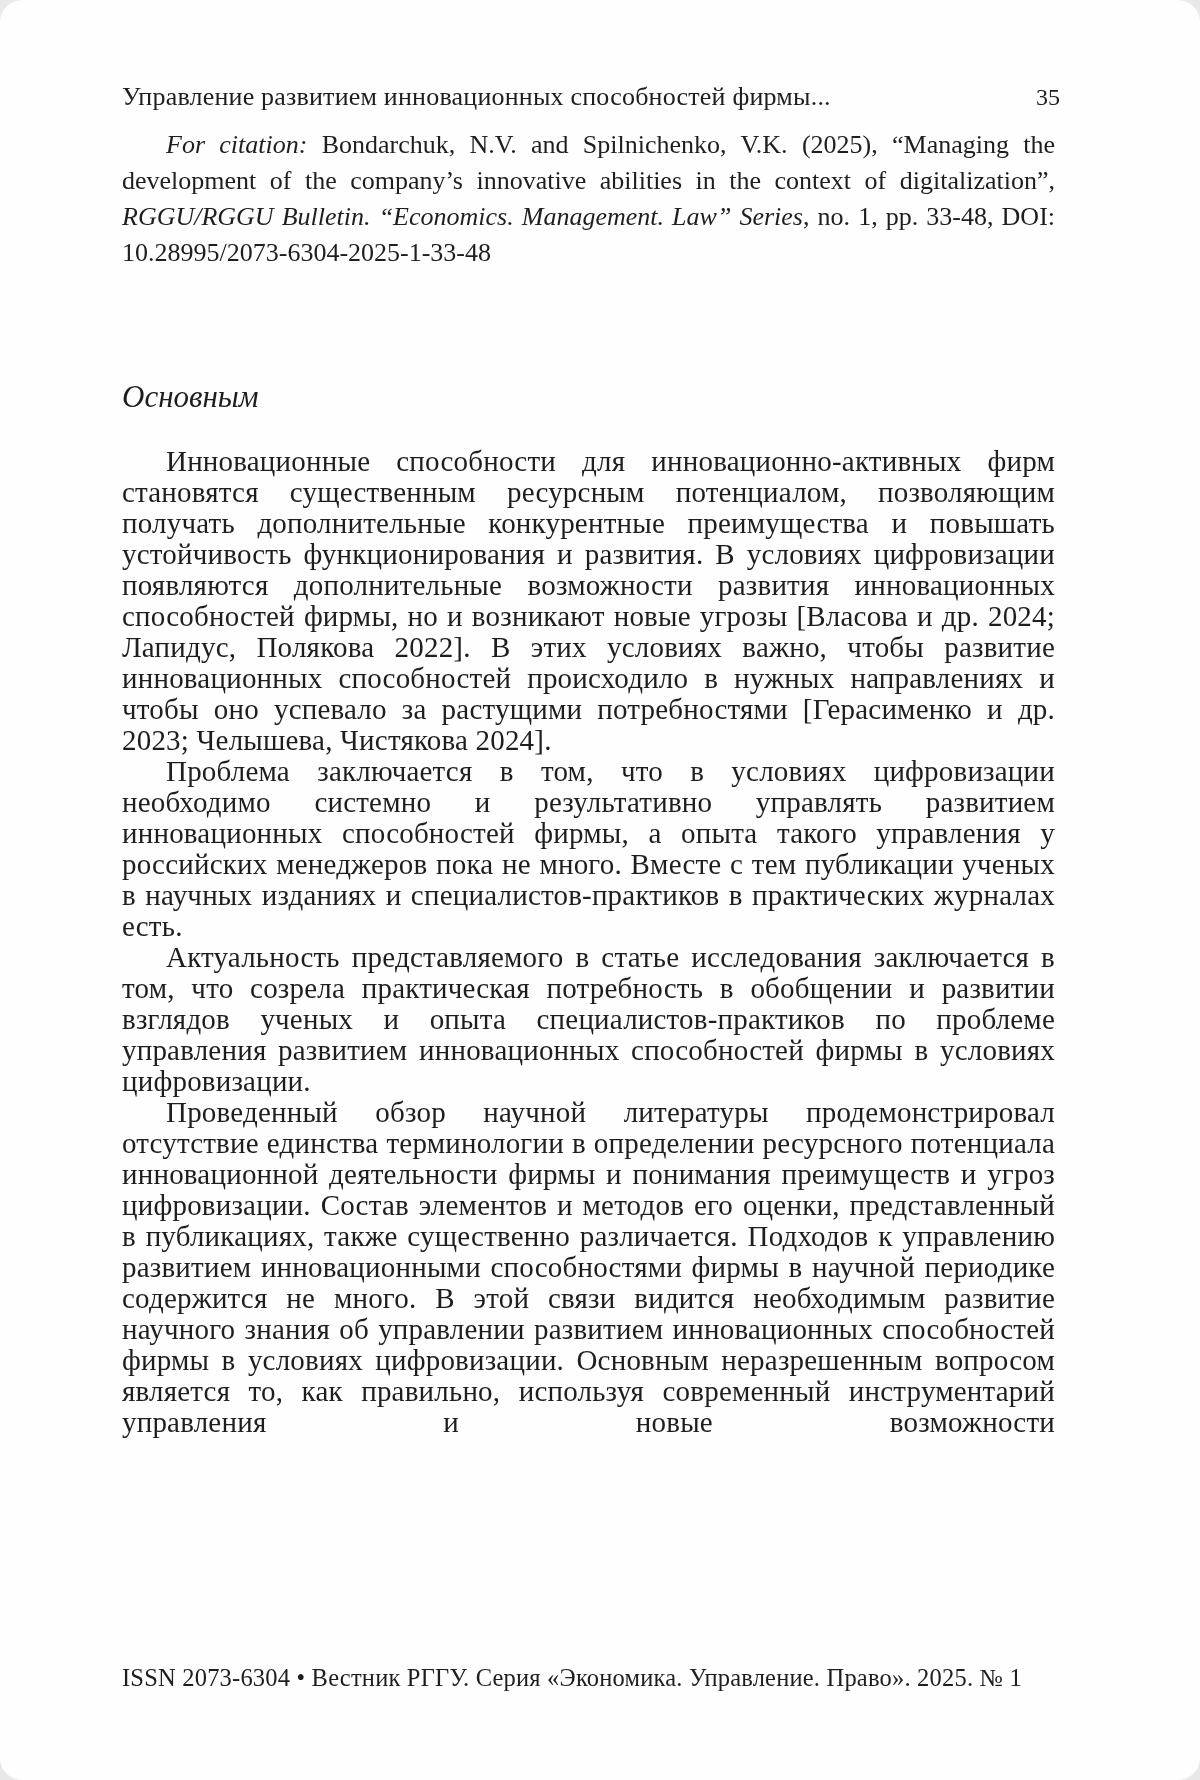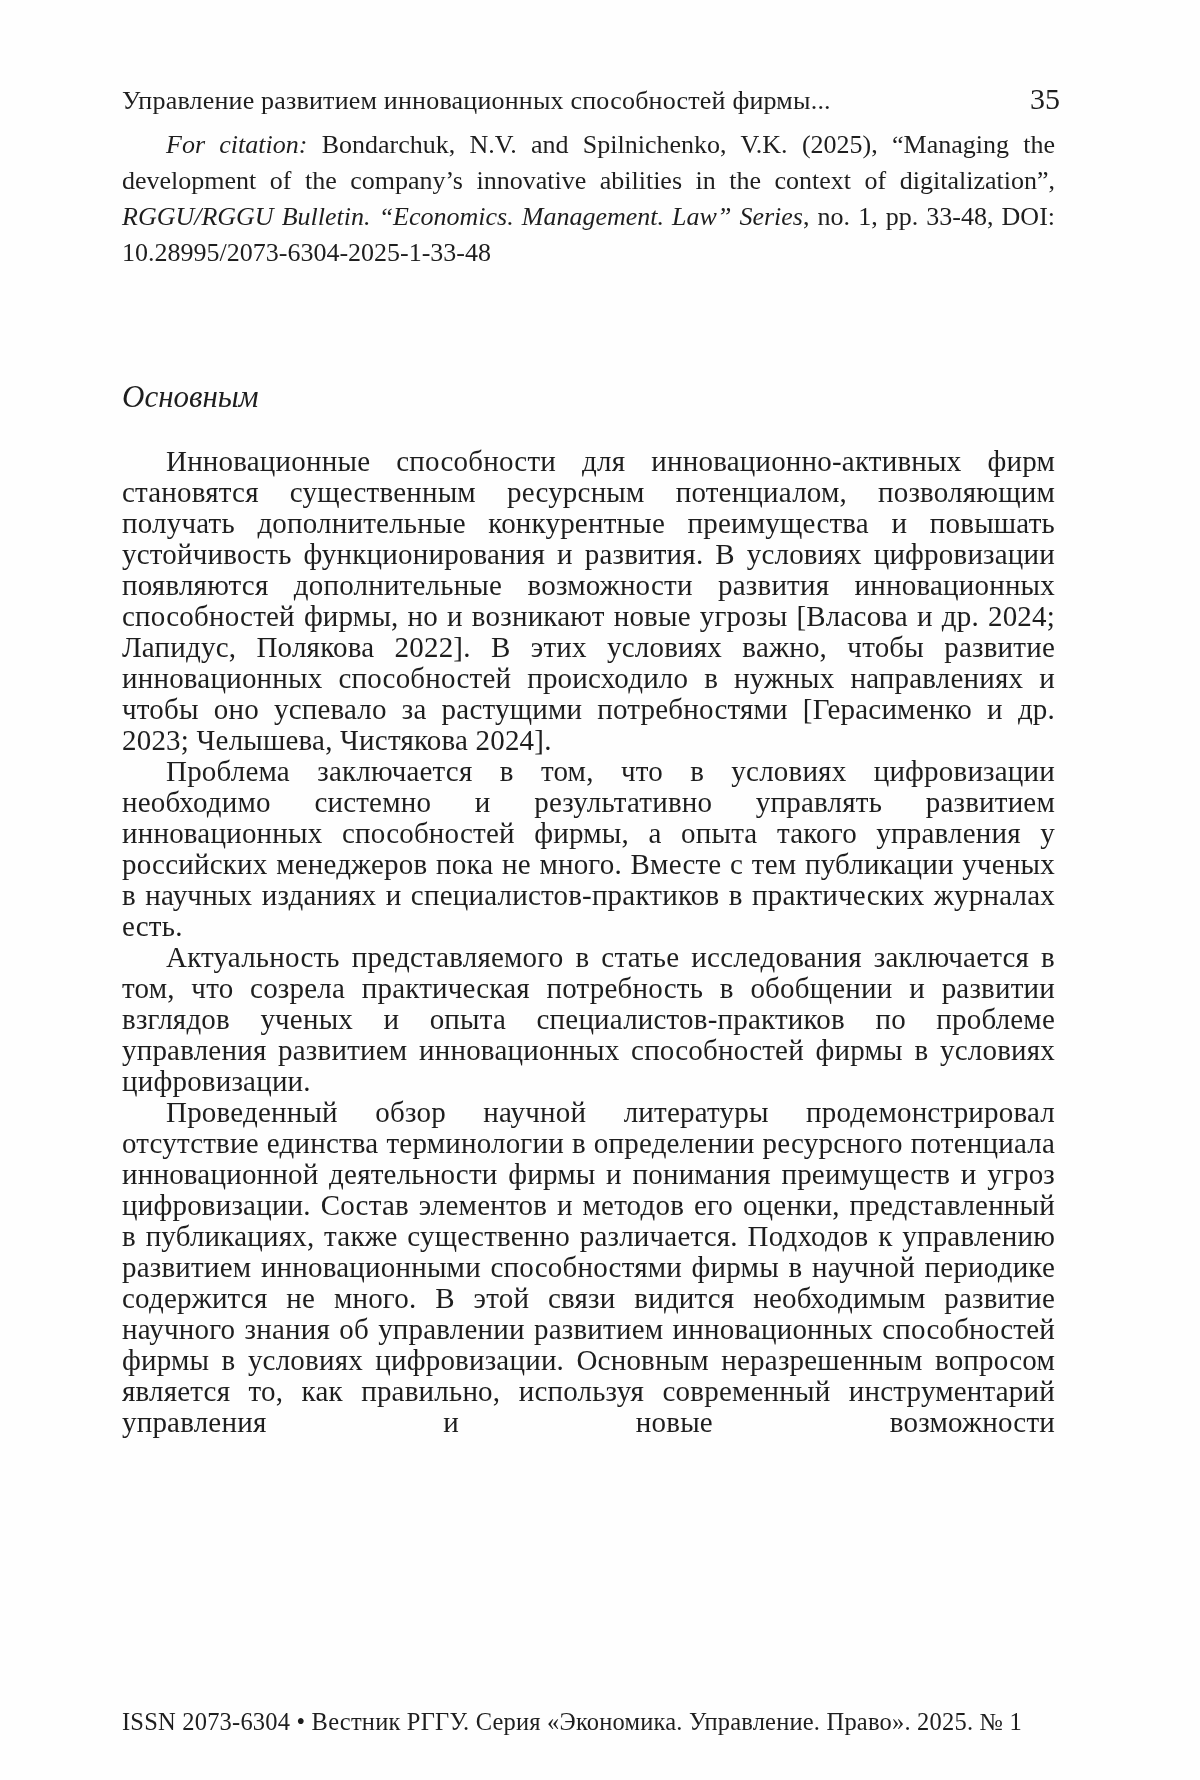--- a/index.html
+++ b/index.html
@@ -5,49 +5,50 @@
   html,body { margin:0; padding:0; }
   body { background:#e8e8e8; }
   .page {
     position:relative;
     width:1200px; height:1780px;
     margin:0 auto;
     background:#fefefe;
     font-family:"Liberation Serif", serif;
     color:#1e1e1e;
     overflow:hidden;
+    border-radius:22px;
   }
   .running-row {
     position:absolute; left:122px; right:140px; top:82px;
     display:flex; justify-content:space-between; align-items:baseline;
   }
   .running-head {
     font-size:26px; letter-spacing:0.2px; white-space:nowrap;
   }
-  .page-number { font-size:30px; }
+  .page-number { font-size:24px; }
   .citation {
     position:absolute; left:122px; right:145px; top:127px;
     font-size:26px; line-height:36px;
     text-align:justify; text-indent:44px; margin:0;
   }
   .it { font-style:italic; }
   .section-heading {
     position:absolute; left:122px; top:379px;
     font-style:italic; font-size:31px; margin:0; font-weight:normal;
   }
   .body-text {
     position:absolute; left:122px; right:145px; top:446px;
     font-size:29px; line-height:31px;
     text-align:justify;
     letter-spacing:0.2px;
   }
   .body-text p { margin:0; text-indent:44px; }
   .body-text p.continues { text-align-last:justify; }
   .footer-line {
-    position:absolute; left:122px; right:145px; top:1708px;
+    position:absolute; left:122px; right:145px; top:1664px;
     font-size:24.5px; letter-spacing:0.2px; white-space:nowrap;
   }
 </style>
 </head>
 <body>
 
 <div class="page">
 
   <div class="running-row">
     <span class="running-head">Управление развитием инновационных способностей фирмы...</span>

